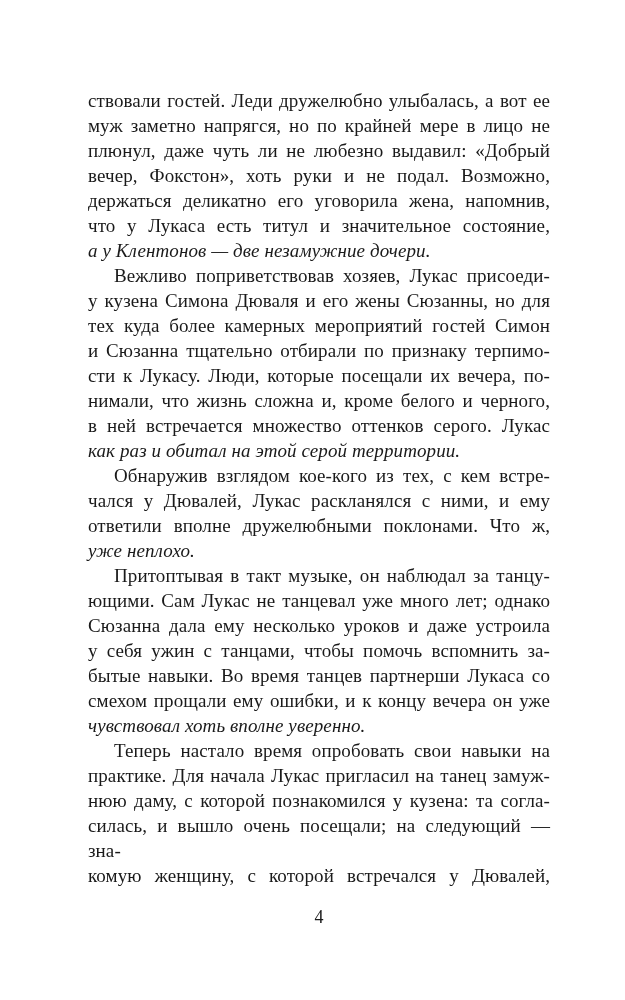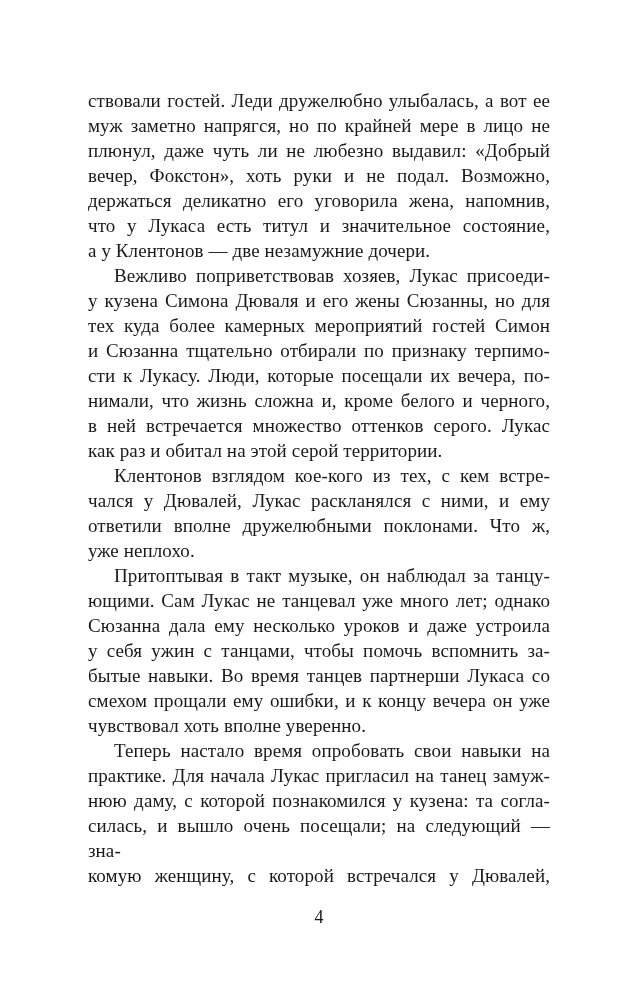--- a/index.html
+++ b/index.html
@@ -36,20 +36,21 @@
     text-align: justify;
     text-align-last: justify;
     white-space: normal;
     letter-spacing: 0.1px;
   }
   .line.indent {
     text-indent: 26px;
   }
   .line.last {
     text-align-last: left;
+    font-style: italic;
   }
   .page-footer {
     position: absolute;
     left: 88px;
     top: 905px;
     width: 462px;
     text-align: center;
   }
   .page-number {
     font-size: 18px;
@@ -76,21 +77,21 @@
         <div class="line indent">Вежливо поприветствовав хозяев, Лукас присоеди-</div>
         <div class="line">у кузена Симона Дюваля и его жены Сюзанны, но для</div>
         <div class="line">тех куда более камерных мероприятий гостей Симон</div>
         <div class="line">и Сюзанна тщательно отбирали по признаку терпимо-</div>
         <div class="line">сти к Лукасу. Люди, которые посещали их вечера, по-</div>
         <div class="line">нимали, что жизнь сложна и, кроме белого и черного,</div>
         <div class="line">в ней встречается множество оттенков серого. Лукас</div>
         <div class="line last">как раз и обитал на этой серой территории.</div>
       </div>
       <div class="paragraph">
-        <div class="line indent">Клентонов взглядом кое-кого из тех, с кем встре-</div>
+        <div class="line indent">Обнаружив взглядом кое-кого из тех, с кем встре-</div>
         <div class="line">чался у Дювалей, Лукас раскланялся с ними, и ему</div>
         <div class="line">ответили вполне дружелюбными поклонами. Что ж,</div>
         <div class="line last">уже неплохо.</div>
       </div>
       <div class="paragraph">
         <div class="line indent">Притоптывая в такт музыке, он наблюдал за танцу-</div>
         <div class="line">ющими. Сам Лукас не танцевал уже много лет; однако</div>
         <div class="line">Сюзанна дала ему несколько уроков и даже устроила</div>
         <div class="line">у себя ужин с танцами, чтобы помочь вспомнить за-</div>
         <div class="line">бытые навыки. Во время танцев партнерши Лукаса со</div>

